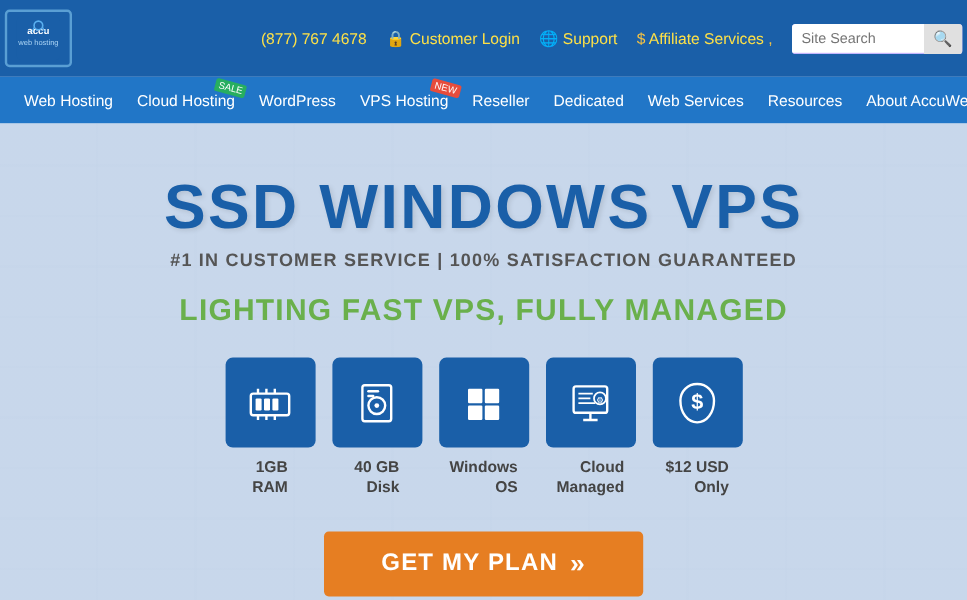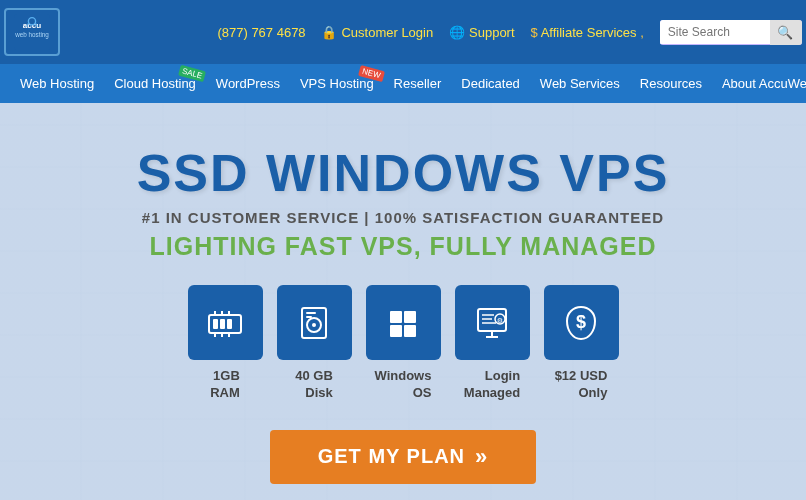--- a/index.html
+++ b/index.html
@@ -141,21 +141,21 @@
       font-weight: 700;
       color: #1a5fa8;
       letter-spacing: 2px;
       text-shadow: 2px 2px 4px rgba(0,0,0,0.1);
     }
     .hero-sub {
       font-size: 15px;
       color: #555;
       font-weight: bold;
       letter-spacing: 1px;
-      margin: 6px 0 6px;
+      margin: 6px 0 19px;
     }
     .hero-tagline {
       font-size: 25px;
       font-weight: bold;
       color: #6ab04c;
       letter-spacing: 1px;
       margin-bottom: 24px;
     }
 
     
@@ -332,21 +332,21 @@
           <line x1="10" y1="12" x2="22" y2="12" stroke="white" stroke-width="1.5"></line>
           <line x1="10" y1="16" x2="20" y2="16" stroke="white" stroke-width="1.5"></line>
           <line x1="10" y1="20" x2="24" y2="20" stroke="white" stroke-width="1.5"></line>
           <circle cx="28" cy="16" r="5" fill="#1a5fa8" stroke="white" stroke-width="1.5"></circle>
           <text x="28" y="20" text-anchor="middle" fill="white" font-size="7">⚙</text>
           <line x1="20" y1="28" x2="20" y2="34" stroke="white" stroke-width="2"></line>
           <line x1="14" y1="34" x2="26" y2="34" stroke="white" stroke-width="2"></line>
         </svg>
       </div>
       <div class="feature-label">
-        <div>Login</div>
+        <div>Cloud</div>
         <div>Managed</div>
       </div>
     </div>
 
     <div class="feature-item">
       <div class="feature-icon">
         <svg width="40" height="40" viewBox="0 0 40 40" xmlns="http://www.w3.org/2000/svg">
           <path d="M20 4 C28 4 34 10 34 18 C34 28 28 36 20 36 C12 36 6 28 6 18 C6 10 12 4 20 4 Z" fill="none" stroke="white" stroke-width="2"></path>
           <text x="20" y="25" text-anchor="middle" fill="white" font-size="18" font-weight="bold">$</text>
         </svg>

